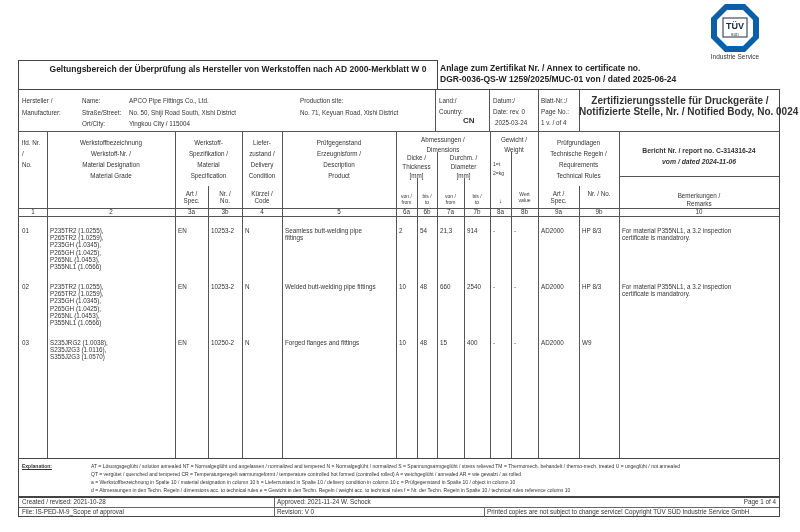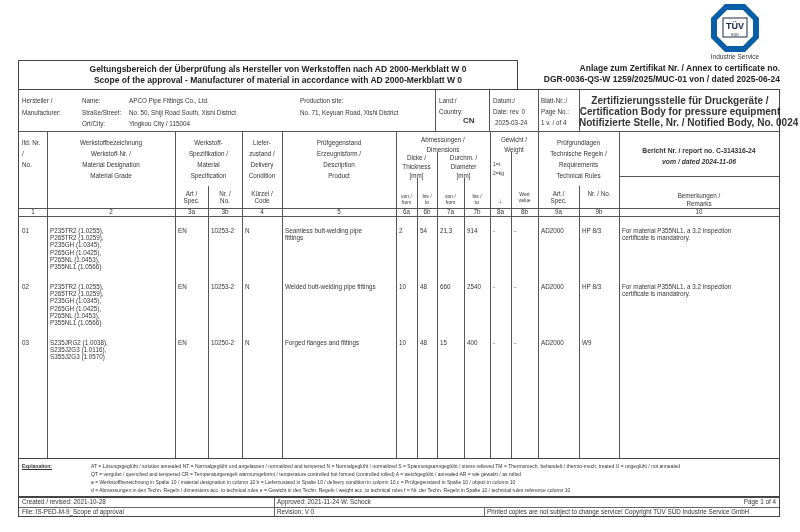--- a/index.html
+++ b/index.html
@@ -1,22 +1,22 @@
 <!DOCTYPE html>
 <html><head>
 <meta charset="utf-8">
 <style>
   * { box-sizing: border-box; margin: 0; padding: 0; }
   html, body { width: 800px; height: 532px; background: #ffffff; overflow: hidden; }
   body { font-family: "Liberation Sans", sans-serif; color: #222; position: relative; }
   .abs { position: absolute; }
   .logo { left: 710px; top: 3px; width: 50px; height: 50px; }
   .logo-sub { left: 700px; top: 53px; width: 70px; text-align: center; font-size: 6.5px; color: #333; }
-  .annex { left: 440px; top: 63px; width: 340px; text-align: right; font-size: 8.5px; font-weight: bold; line-height: 11px; color: #222; }
-  .titlebox { left: 18px; top: 60px; width: 500px; height: 29px; border: 1px solid #444; border-bottom: none; text-align: center; font-size: 8.5px; font-weight: bold; line-height: 11px; padding-top: 3px; padding-left: 20px; }
+  .annex { left: 440px; top: 63px; width: 340px; text-align: left; font-size: 8.5px; font-weight: bold; line-height: 11px; color: #222; }
+  .titlebox { left: 18px; top: 60px; width: 420px; height: 29px; border: 1px solid #444; border-bottom: none; text-align: center; font-size: 8.5px; font-weight: bold; line-height: 11px; padding-top: 3px; padding-left: 20px; }
   .frame { left: 18px; top: 89px; width: 762px; height: 370px; border: 1.4px solid #444; }
   .hline { position: absolute; height: 0; border-top: 1px solid #555; }
   .vline { position: absolute; width: 0; border-left: 1px solid #555; }
   .t { position: absolute; font-size: 6.3px; line-height: 8.6px; color: #333; white-space: nowrap; }
   .c { text-align: center; }
   .b { font-weight: bold; }
   .small { font-size: 5px; line-height: 5.6px; }
   .body-text { font-size: 6.3px; line-height: 7.2px; color: #333; white-space: nowrap; }
   .expl { left: 18px; top: 459px; width: 762px; height: 38px; border: 1.4px solid #444; border-top: none; }
   .foot { left: 18px; top: 497px; width: 762px; height: 20px; border: 1px solid #444; }
@@ -32,21 +32,20 @@
     <polygon points="17,7 33,7 43,17 43,33 33,43 17,43 7,33 7,17" fill="#ffffff"></polygon>
     <rect x="13" y="15" width="24" height="19" fill="#ffffff" stroke="#1a2a44" stroke-width="1"></rect>
     <text x="25" y="26" font-size="9" font-weight="bold" text-anchor="middle" fill="#1a2a44" font-family="Liberation Sans, sans-serif">TÜV</text>
     <text x="25" y="32.5" font-size="4" text-anchor="middle" fill="#1a2a44" font-family="Liberation Sans, sans-serif">SÜD</text>
   </svg>
 </div>
 <div class="abs logo-sub">Industrie Service</div>
 
 <div class="abs titlebox">
   <div>Geltungsbereich der Überprüfung als Hersteller von Werkstoffen nach AD 2000-Merkblatt W 0</div>
-  <div>Scope of the approval - Manufacturer of material in accordance with AD 2000-Merkblatt W 0</div>
 </div>
 <div class="abs annex">
   <div>Anlage zum Zertifikat Nr. / Annex to certificate no.</div>
   <div>DGR-0036-QS-W 1259/2025/MUC-01 von / dated 2025-06-24</div>
 </div>
 
 <div class="abs frame">
 
   <div class="t" style="left:3px;top:7px;">Hersteller /</div>
   <div class="t" style="left:3px;top:19px;">Manufacturer:</div>
@@ -66,21 +65,20 @@
   <div class="t" style="left:474px;top:7px;">Datum:/</div>
   <div class="t" style="left:474px;top:18px;">Date: rev. 0</div>
   <div class="t" style="left:476px;top:29px;">2025-03-24</div>
   <div class="vline" style="left:519px;top:0;height:41px;"></div>
   <div class="t" style="left:522px;top:7px;">Blatt-Nr.:/</div>
   <div class="t" style="left:522px;top:18px;">Page No.:</div>
   <div class="t" style="left:522px;top:29px;">1 v. / of 4</div>
   <div class="vline" style="left:560px;top:0;height:41px;"></div>
   <div class="t b c" style="left:560px;top:5px;width:202px;font-size:10px;line-height:11px;">
     <div>Zertifizierungsstelle für Druckgeräte /</div>
-    <div>Certification Body for pressure equipment</div>
     <div>Notifizierte Stelle, Nr. / Notified Body, No. 0024</div>
   </div>
   <div class="hline" style="left:0;top:41px;width:760px;"></div>
 
   <div class="vline" style="left:28px;top:41px;height:327px;"></div>
   <div class="vline" style="left:156px;top:41px;height:327px;"></div>
   <div class="vline" style="left:189px;top:96px;height:272px;"></div>
   <div class="vline" style="left:223px;top:41px;height:327px;"></div>
   <div class="vline" style="left:263px;top:41px;height:327px;"></div>
   <div class="vline" style="left:377px;top:41px;height:327px;"></div>

